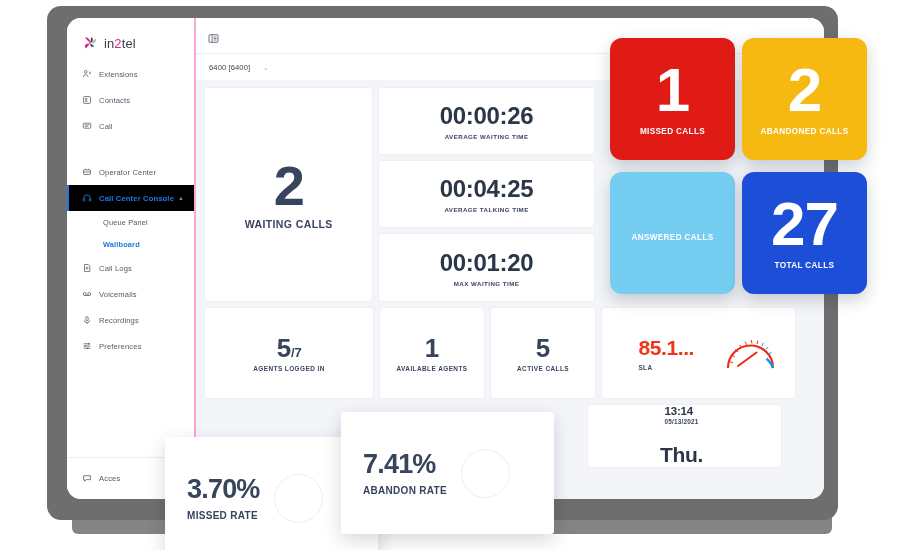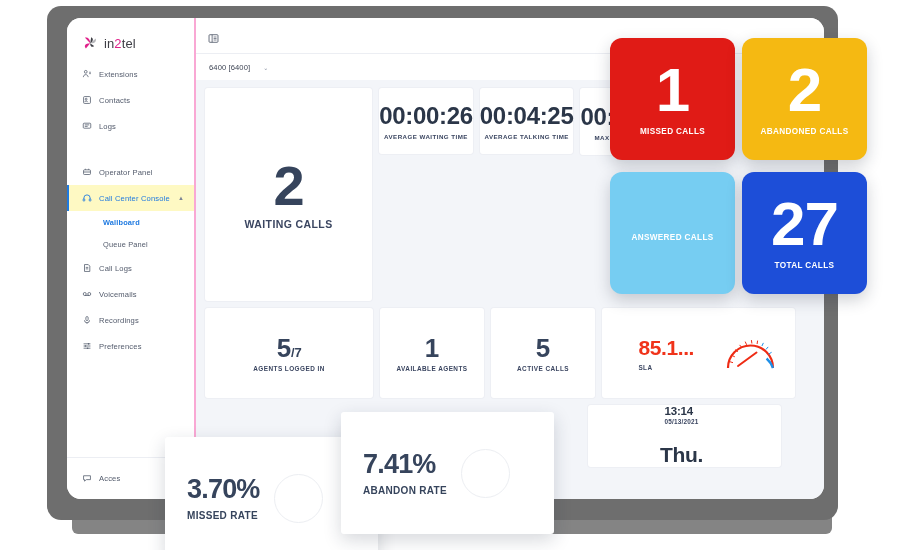--- a/index.html
+++ b/index.html
@@ -88,23 +88,23 @@
     position: relative;
     cursor: pointer;
   }
   .nav-item .ico {
     width: 10px; height: 10px; flex: none;
     display: flex; align-items: center; justify-content: center;
     color: #5a6272;
   }
   .nav-item.gap-above { margin-top: 20px; }
   .nav-item.active {
-    background: #fef9c3;
+    background: #000000;
     color: #1f7ae0;
-    font-weight: normal;
+    font-weight: bold;
     text-align: right;
   }
   .nav-item.active .ico { color: #1f7ae0; }
   .nav-item.active::before {
     content: "";
     position: absolute;
     left: 0; top: 0;
     width: 2px; height: 100%;
     background: #1f7ae0;
   }
@@ -402,50 +402,50 @@
         <span>Contacts</span>
       </div>
 
       <div class="nav-item">
         <span class="ico">
           <svg viewBox="0 0 16 16" width="10" height="10" fill="none" stroke="currentColor" stroke-width="1.3">
             <rect x="2" y="3.5" width="12" height="8" rx="1.4"></rect>
               <path d="M4.4 6.2h7.2M4.4 8.6h4.6"></path>
           </svg>
         </span>
-        <span>Logs</span>
+        <span>Call</span>
       </div>
 
       <div class="nav-item gap-above">
         <span class="ico">
           <svg viewBox="0 0 16 16" width="10" height="10" fill="none" stroke="currentColor" stroke-width="1.3">
             <rect x="2.5" y="4.5" width="11" height="7.5" rx="1.2"></rect>
               <path d="M5.4 4.5V2.8M10.6 4.5V2.8M2.5 8h11"></path>
           </svg>
         </span>
-        <span>Operator Panel</span>
+        <span>Operator Center</span>
       </div>
 
       <div class="nav-item active">
         <span class="ico">
           <svg viewBox="0 0 16 16" width="10" height="10" fill="none" stroke="currentColor" stroke-width="1.4">
             <path d="M3 10V8a5 5 0 0 1 10 0v2"></path>
               <rect x="1.8" y="9.4" width="2.6" height="3.6" rx="1.2"></rect>
               <rect x="11.6" y="9.4" width="2.6" height="3.6" rx="1.2"></rect>
           </svg>
         </span>
         <span>Call Center Console</span>
         <span class="nav-chevron">▲</span>
       </div>
 
+      <div class="nav-sub">
+        <span>Queue Panel</span>
+      </div>
       <div class="nav-sub selected">
         <span>Wallboard</span>
-      </div>
-      <div class="nav-sub">
-        <span>Queue Panel</span>
       </div>
 
       <div class="nav-item">
         <span class="ico">
           <svg viewBox="0 0 16 16" width="10" height="10" fill="none" stroke="currentColor" stroke-width="1.3">
             <path d="M4 2.5h6l2.5 2.5v8.5H4z"></path>
               <path d="M6 7h4M6 9.4h4"></path>
           </svg>
         </span>
         <span>Call Logs</span>
@@ -515,21 +515,21 @@
   </div>
 
   <div id="dashboard">
 
     <div class="grid-row" style="height:213px;">
       <div class="card" style="width:168px;">
         <span class="big">2</span>
         <span class="cap">WAITING CALLS</span>
       </div>
 
-      <div style="display:flex;flex-direction:row;gap:7px;width:215px;">
+      <div style="display:flex;flex-direction:column;gap:7px;width:215px;">
         <div class="card" style="height:66px;">
           <span class="big-time">00:00:26</span>
           <span class="cap-sm">AVERAGE WAITING TIME</span>
         </div>
         <div class="card" style="height:66px;">
           <span class="big-time">00:04:25</span>
           <span class="cap-sm">AVERAGE TALKING TIME</span>
         </div>
         <div class="card" style="height:67px;">
           <span class="big-time">00:01:20</span>

